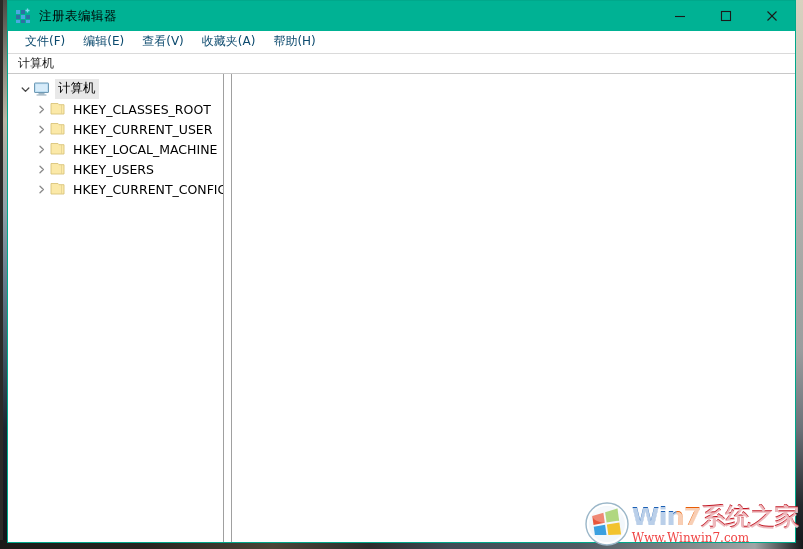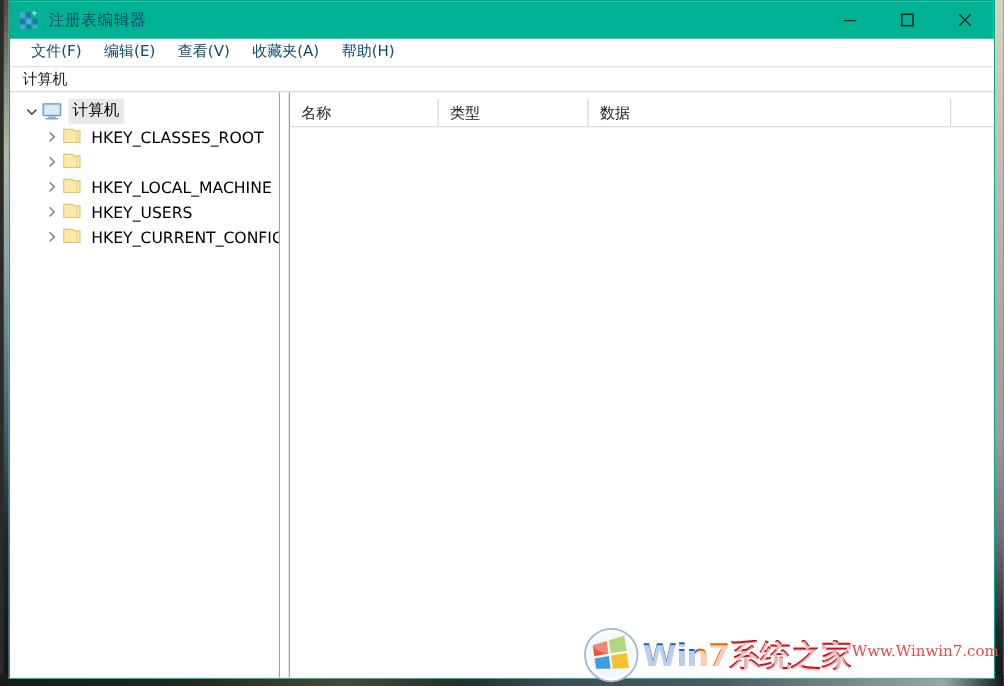--- a/index.html
+++ b/index.html
@@ -68,21 +68,21 @@
     position: relative;
   }
   #app-icon {
     width: 16px; height: 16px;
     margin-left: 7px;
     margin-right: 8px;
     position: relative;
     flex: 0 0 auto;
   }
   #title-text {
-    color: #0c4a6e;
+    color: #000000;
     font-size: 12.5px;
     letter-spacing: 0.5px;
     font-family: "DejaVu Sans", "Liberation Sans", sans-serif;
   }
   .winctrl {
     width: 46px;
     height: 30px;
     display: flex;
     align-items: center;
     justify-content: center;
@@ -232,21 +232,21 @@
     display: flex;
     align-items: center;
     pointer-events: none;
   }
   #wm-orb {
     width: 46px; height: 46px;
     position: relative;
     margin-right: 2px;
     flex: 0 0 auto;
   }
-  #wm-text { display: flex; flex-direction: row; line-height: 1; }
+  #wm-text { display: flex; flex-direction: column; line-height: 1; }
   #wm-title {
     font-size: 25px;
     font-weight: bold;
     font-family: "DejaVu Sans", "Liberation Sans", sans-serif;
     letter-spacing: -0.5px;
     white-space: nowrap;
     background: linear-gradient(90deg,#1a5fb4 0%,#1a5fb4 26%,#e85d04 27%,#e85d04 40%,#c1121f 41%,#c1121f 100%);
     -webkit-background-clip: text;
     background-clip: text;
     color: transparent;
@@ -361,20 +361,21 @@
             <svg width="9" height="9" viewBox="0 0 9 9">
               <path d="M3 1.2 L6.4 4.5 L3 7.8" fill="none" stroke="#8a8a8a" stroke-width="1.3" stroke-linecap="round" stroke-linejoin="round"></path>
             </svg>
           </span>
           <span class="node-icon">
             <svg width="17" height="16" viewBox="0 0 17 16">
               <path d="M2 2.5 h7 l1 1.2 h5 v9.3 h-13 z" fill="#fbe9a8" stroke="#d9c47a" stroke-width="0.9"></path>
               <path d="M12.5 3.7 v9.3" stroke="#e3d092" stroke-width="0.8"></path>
             </svg>
           </span>
+          <span class="node-label">HKEY_CURRENT_USER</span>
         </div>
 
         <div class="tree-row child">
           <span class="chev">
             <svg width="9" height="9" viewBox="0 0 9 9">
               <path d="M3 1.2 L6.4 4.5 L3 7.8" fill="none" stroke="#8a8a8a" stroke-width="1.3" stroke-linecap="round" stroke-linejoin="round"></path>
             </svg>
           </span>
           <span class="node-icon">
             <svg width="17" height="16" viewBox="0 0 17 16">
@@ -413,26 +414,20 @@
             </svg>
           </span>
           <span class="node-label">HKEY_CURRENT_CONFIG</span>
         </div>
 
       </div>
 
       <div id="splitter"></div>
 
       <div id="list-pane">
-        <div id="col-header">
-          <div class="col" id="col-name">名称</div>
-          <div class="col" id="col-type">类型</div>
-          <div class="col" id="col-data">数据</div>
-          <div class="col" id="col-filler"></div>
-        </div>
         <div id="list-body"></div>
       </div>
 
     </div>
   </div>
 
   <div id="watermark">
     <div id="wm-orb">
       <svg width="46" height="46" viewBox="0 0 46 46">
         <circle cx="23" cy="23" r="21" fill="#ffffff" stroke="#9bb7c9" stroke-width="1.4"></circle>

